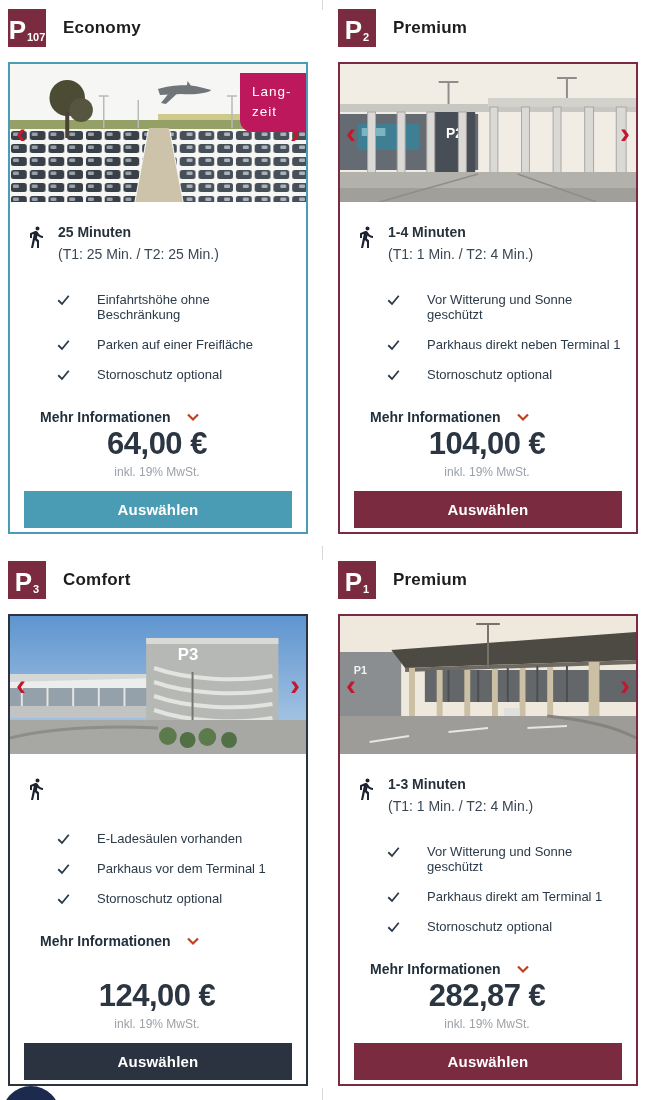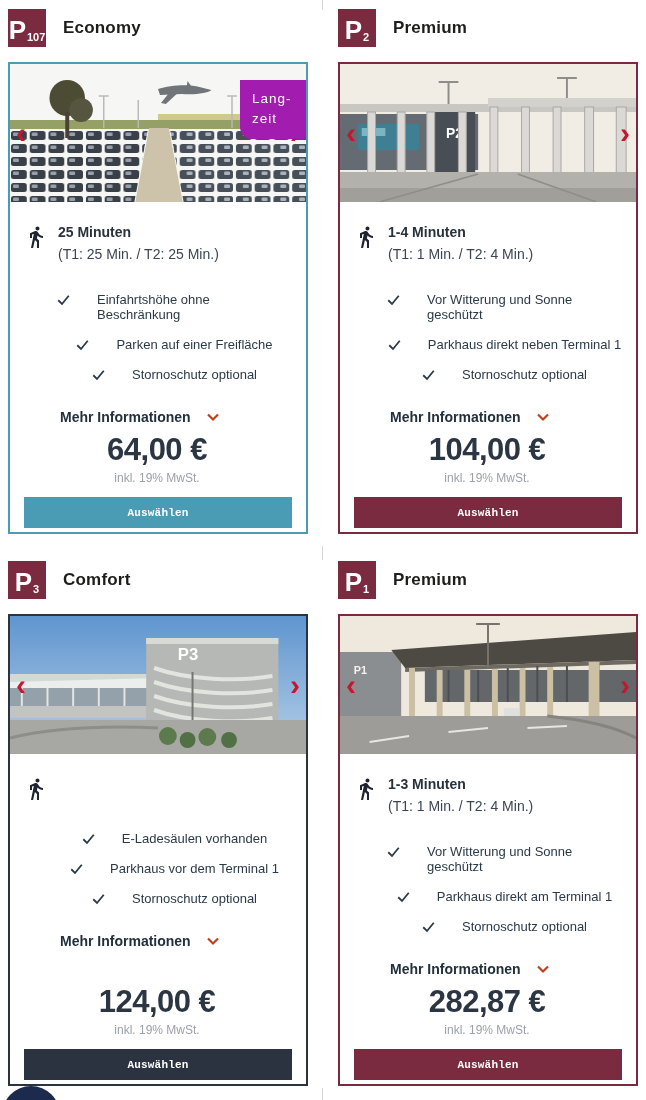--- a/index.html
+++ b/index.html
@@ -16,42 +16,42 @@
   .badge-sub { font-size:11px; font-weight:bold; margin-left:1px; }
   .card-title { font-size:17px; font-weight:bold; color:#1d1d1b; letter-spacing:0.2px; }
   .pcard { position:relative; height:472px; background:#fff; border:2px solid var(--accent);
            display:flex; flex-direction:column; }
   .photo { position:relative; height:138px; overflow:hidden; flex:none; }
   .photo svg { display:block; width:100%; height:100%; }
   .car-arrow { position:absolute; top:50%; transform:translateY(-50%); font-size:30px;
                line-height:1; color:var(--arrow,#c2182f); font-weight:bold; cursor:pointer;
                user-select:none; }
   .car-arrow.left { left:6px; } .car-arrow.right { right:6px; }
-  .photo-tag { position:absolute; top:16px; right:0; background:#a21caf; color:#fff;
+  .photo-tag { position:absolute; top:9px; right:0; background:#be185d; color:#fff;
                padding:9px 12px 11px 12px; border-bottom-left-radius:12px; font-size:13.5px;
                letter-spacing:1px; line-height:1.45; min-width:66px; }
   .content { flex:1; display:flex; flex-direction:column; padding:22px 14px 4px 14px; }
   .walk-row { display:flex; gap:10px; }
   .walk-icon { width:24px; height:24px; flex:none; margin-top:1px; }
   .walk-duration { font-size:14px; font-weight:bold; color:#28323c; }
   .walk-detail { font-size:14px; color:#3a4653; margin-top:6px; }
   .features { list-style:none; margin:30px 0 12px 32px; }
   .features li { display:flex; gap:26px; align-items:flex-start; margin-bottom:15px;
-                 font-size:13px; color:#2b3a48;justify-content:center; }
+                 font-size:13px; color:#2b3a48; }
   .check { width:15px; height:15px; flex:none; margin-top:0; }
-  .more-info { display:flex; align-items:center; gap:14px; margin-left:36px; cursor:pointer; }
+  .more-info { display:flex; align-items:center; gap:14px; margin-left:16px; cursor:pointer; }
   .more-info-label { font-size:14px; font-weight:bold; color:#22303c; }
   .chev { width:16px; height:16px; }
   .spacer { flex:1; }
   .price-block { text-align:center; padding-right:2px; }
   .price { font-size:31px; font-weight:bold; color:#2b3642; letter-spacing:-0.5px; }
   .tax { font-size:12px; color:#9ba1a8; margin-top:3px; }
-  .select-btn { margin-top:12px; width:100%; height:31px; border:none; cursor:pointer;
-                background:var(--btn); color:#fff; font-size:11px; font-weight:bold;
-                font-family:Liberation Mono, monospace; letter-spacing:0.2px; }
+  .select-btn { margin-top:12px; width:100%; height:37px; border:none; cursor:pointer;
+                background:var(--btn); color:#fff; font-size:15px; font-weight:bold;
+                font-family:Liberation Sans, sans-serif; letter-spacing:0.2px; }
   .vdiv { position:absolute; left:322px; width:1px; background:#d8d8d8; }
   .vdiv.top { top:0; height:10px; }
   .vdiv.mid { top:546px; height:14px; }
   .vdiv.bot { top:1088px; height:12px; }
   .chat-btn { position:absolute; left:2px; top:1086px; width:58px; height:58px;
               border-radius:50%; background:#1b2a4d; border:none; cursor:pointer; }
 </style>
 </head>
 <body>
 

